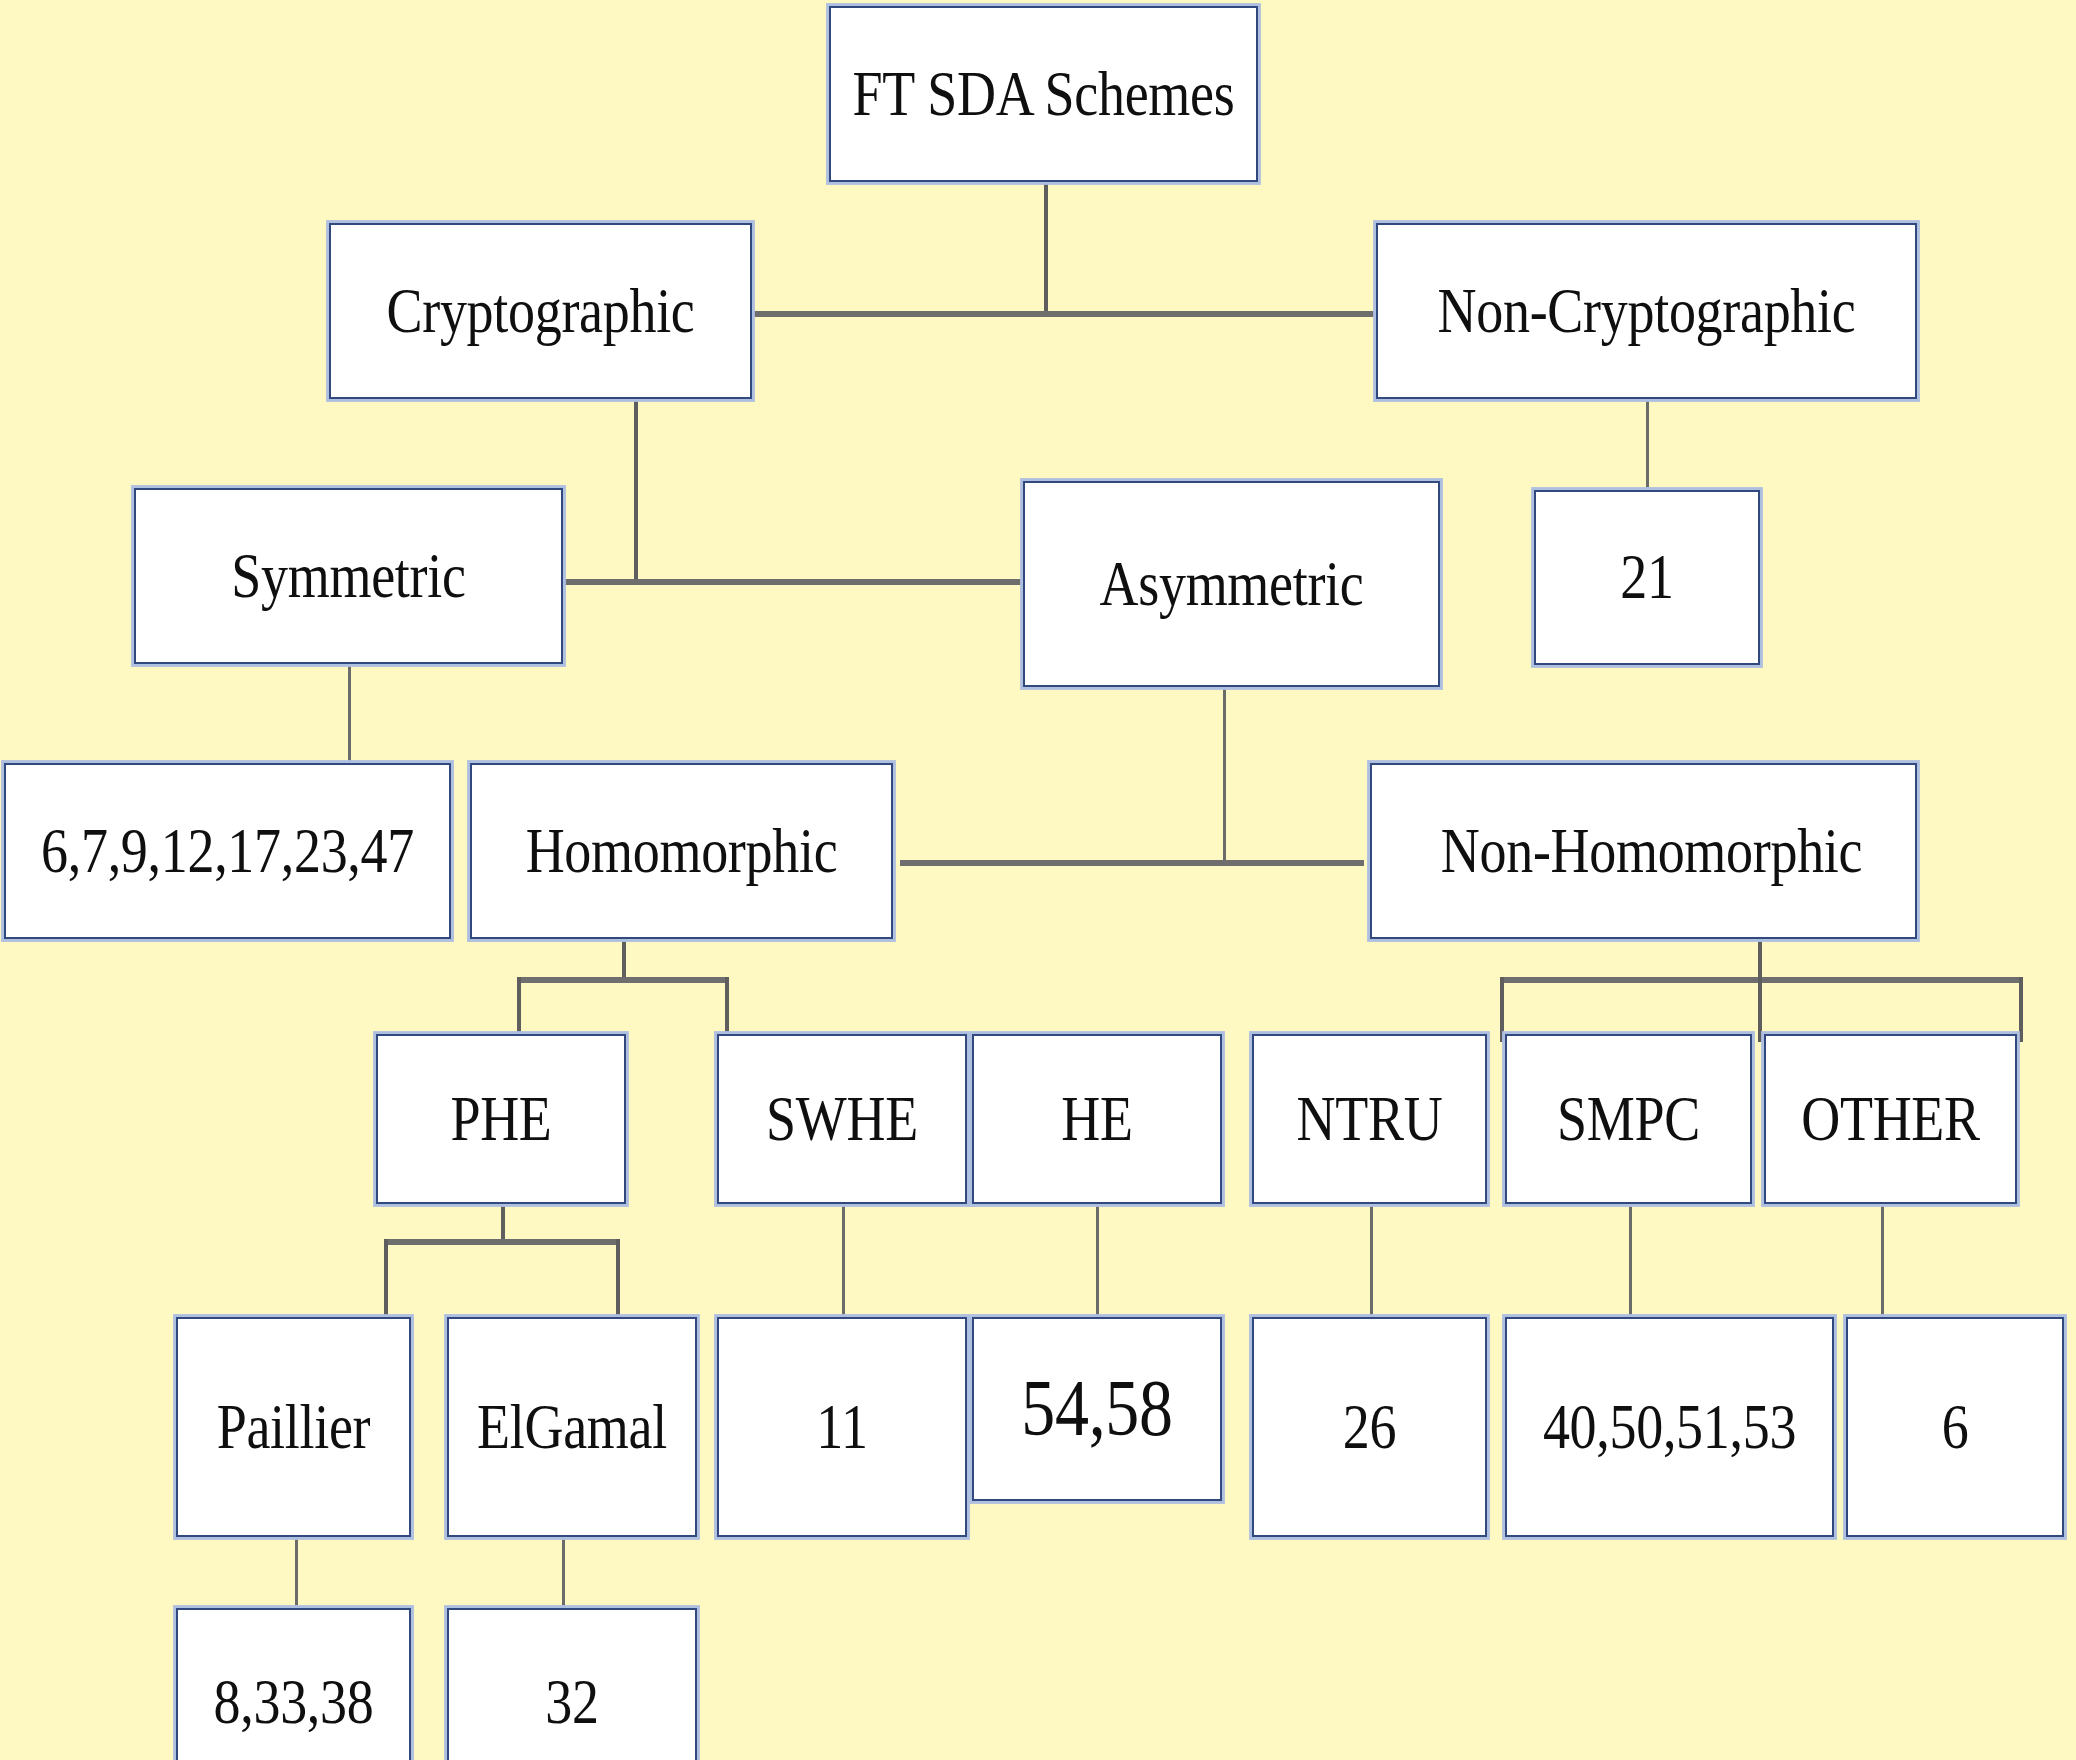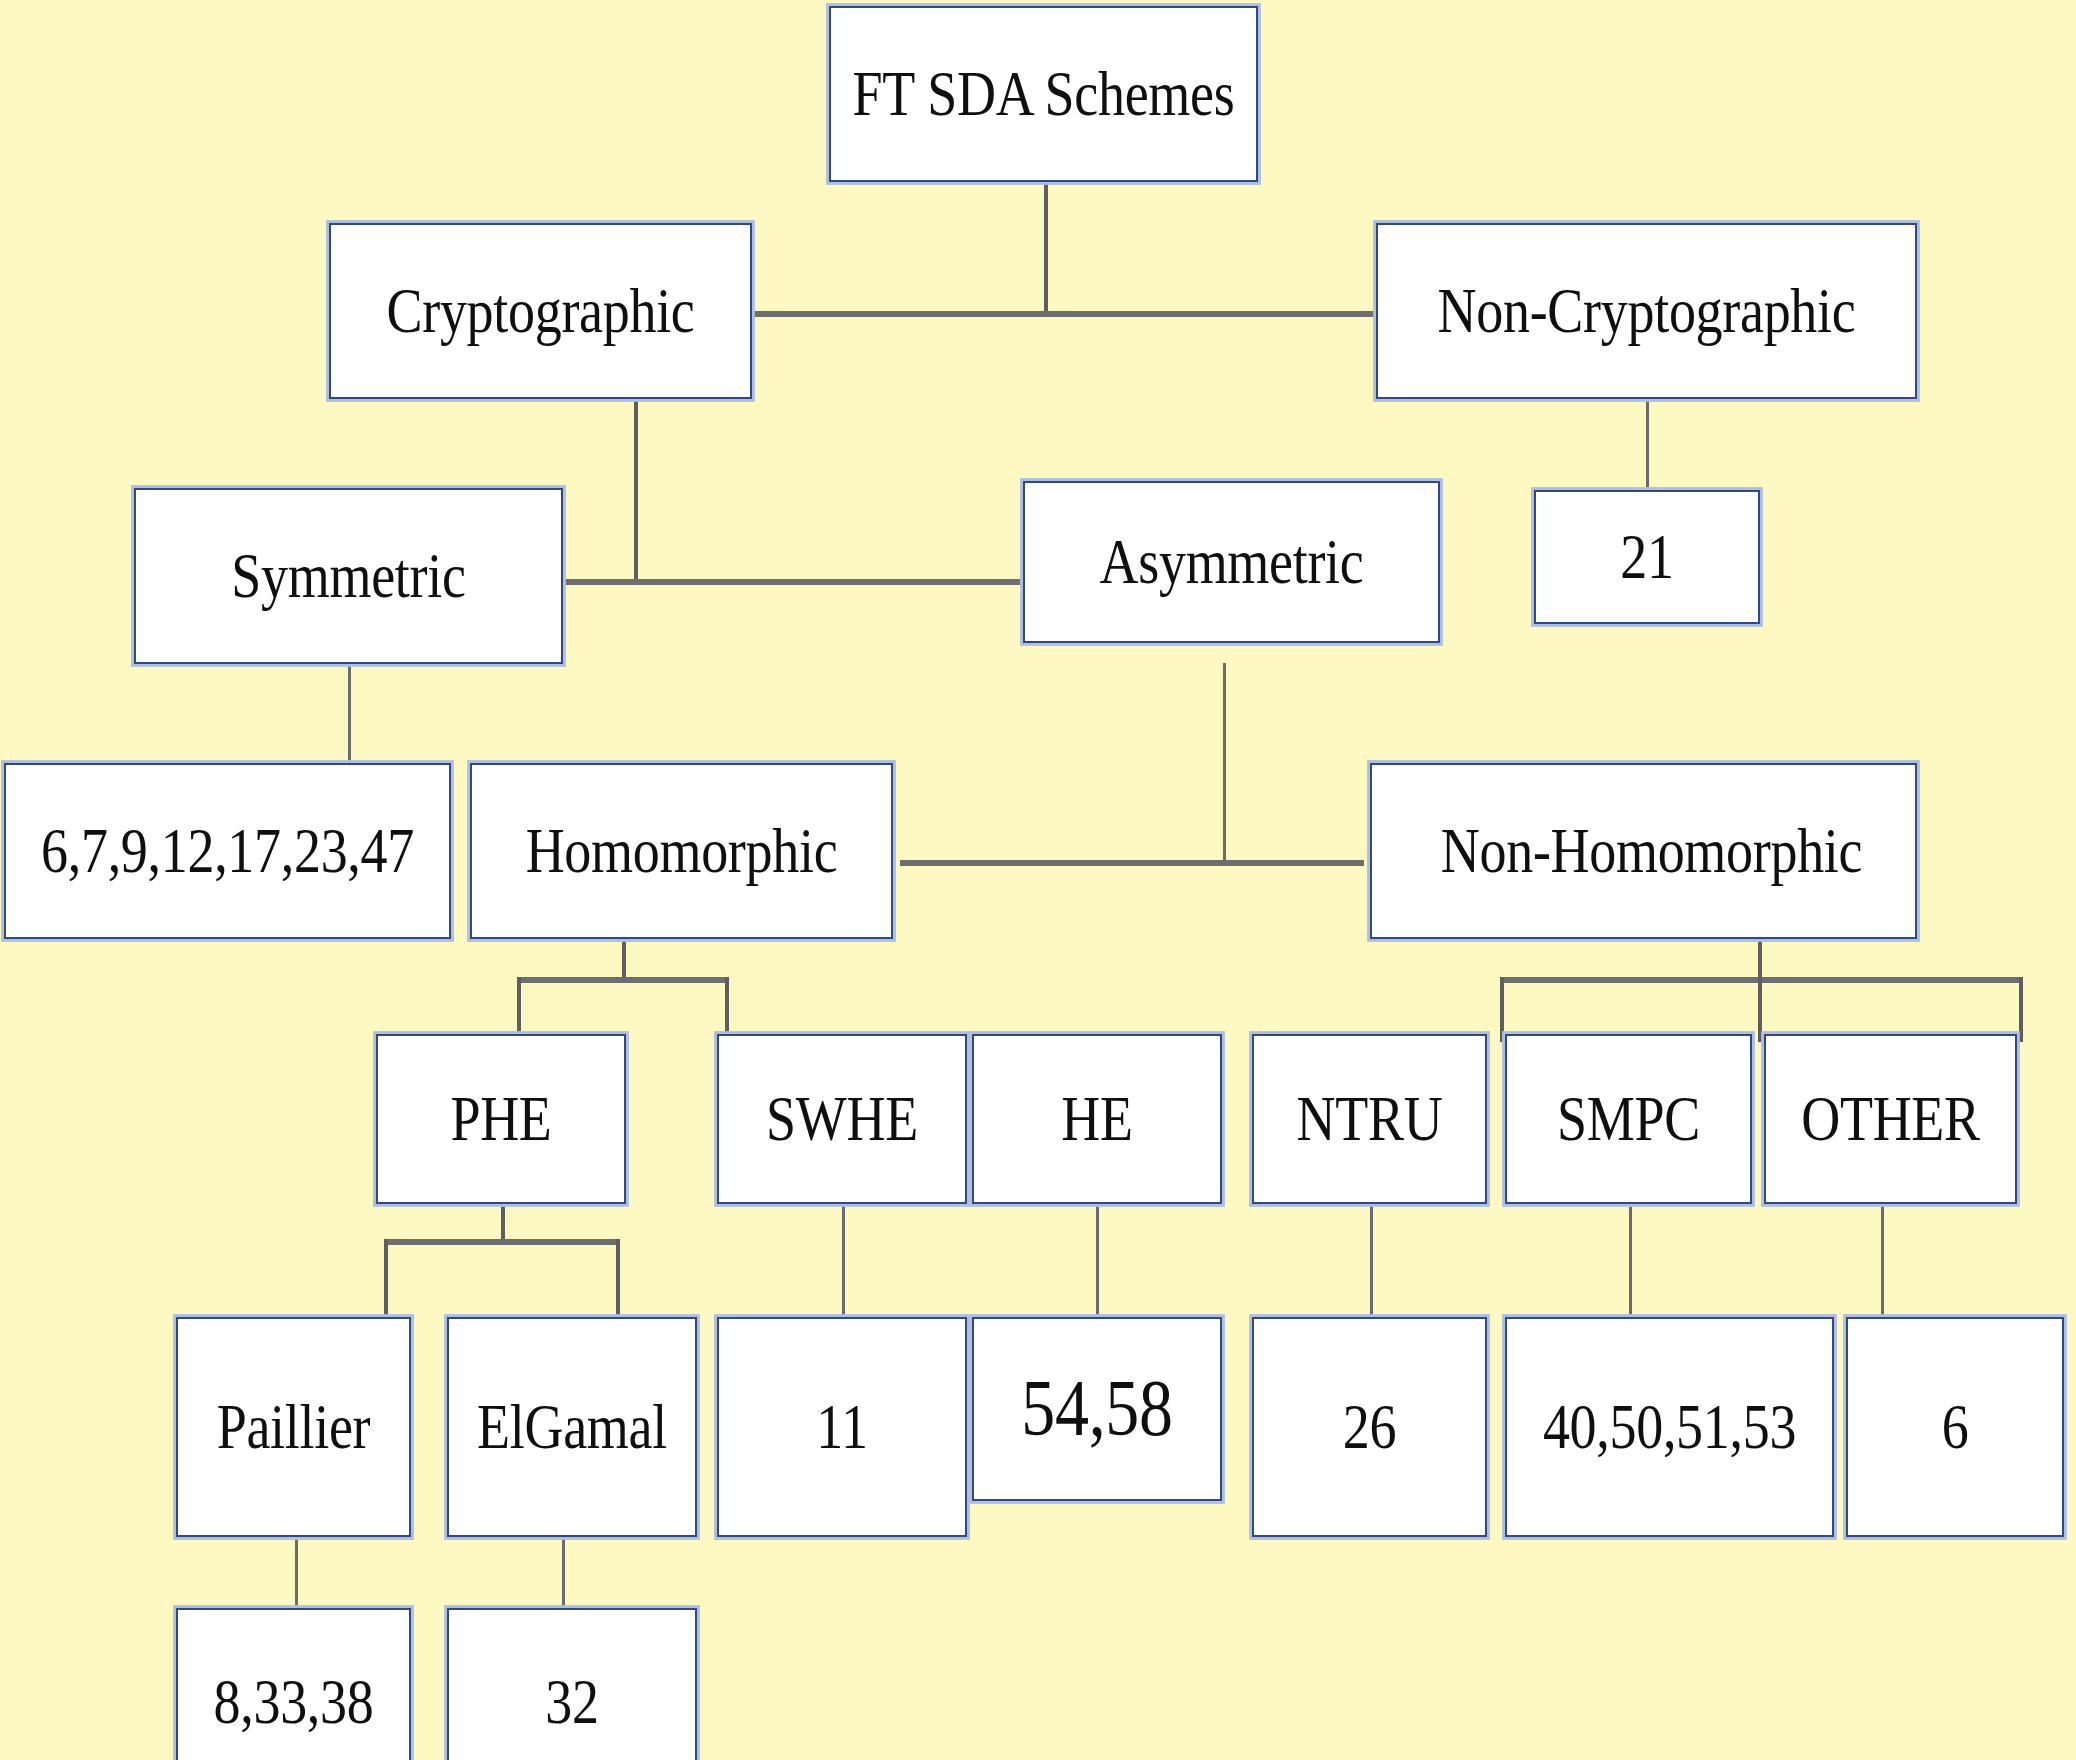--- a/index.html
+++ b/index.html
@@ -100,24 +100,24 @@
   <div class="node" style="left:329px; top:223px; width:423px; height:176px; font-size:54px;">
     <span class="label">Cryptographic</span>
   </div>
   <div class="node" style="left:1376px; top:223px; width:541px; height:176px; font-size:54px;">
     <span class="label">Non-Cryptographic</span>
   </div>
 
   <div class="node" style="left:134px; top:488px; width:429px; height:176px; font-size:54px;">
     <span class="label">Symmetric</span>
   </div>
-  <div class="node" style="left:1023px; top:481px; width:417px; height:162px; font-size:54px;">
+  <div class="node" style="left:1023px; top:481px; width:417px; height:206px; font-size:54px;">
     <span class="label">Asymmetric</span>
   </div>
-  <div class="node" style="left:1534px; top:490px; width:226px; height:134px; font-size:54px;">
+  <div class="node" style="left:1534px; top:490px; width:226px; height:175px; font-size:54px;">
     <span class="label">21</span>
   </div>
 
   <div class="node" style="left:4px; top:763px; width:447px; height:176px; font-size:54px;">
     <span class="label">6,7,9,12,17,23,47</span>
   </div>
   <div class="node" style="left:470px; top:763px; width:423px; height:176px; font-size:54px;">
     <span class="label">Homomorphic</span>
   </div>
   <div class="node" style="left:1370px; top:763px; width:547px; height:176px; font-size:54px;padding-left:16px;">

